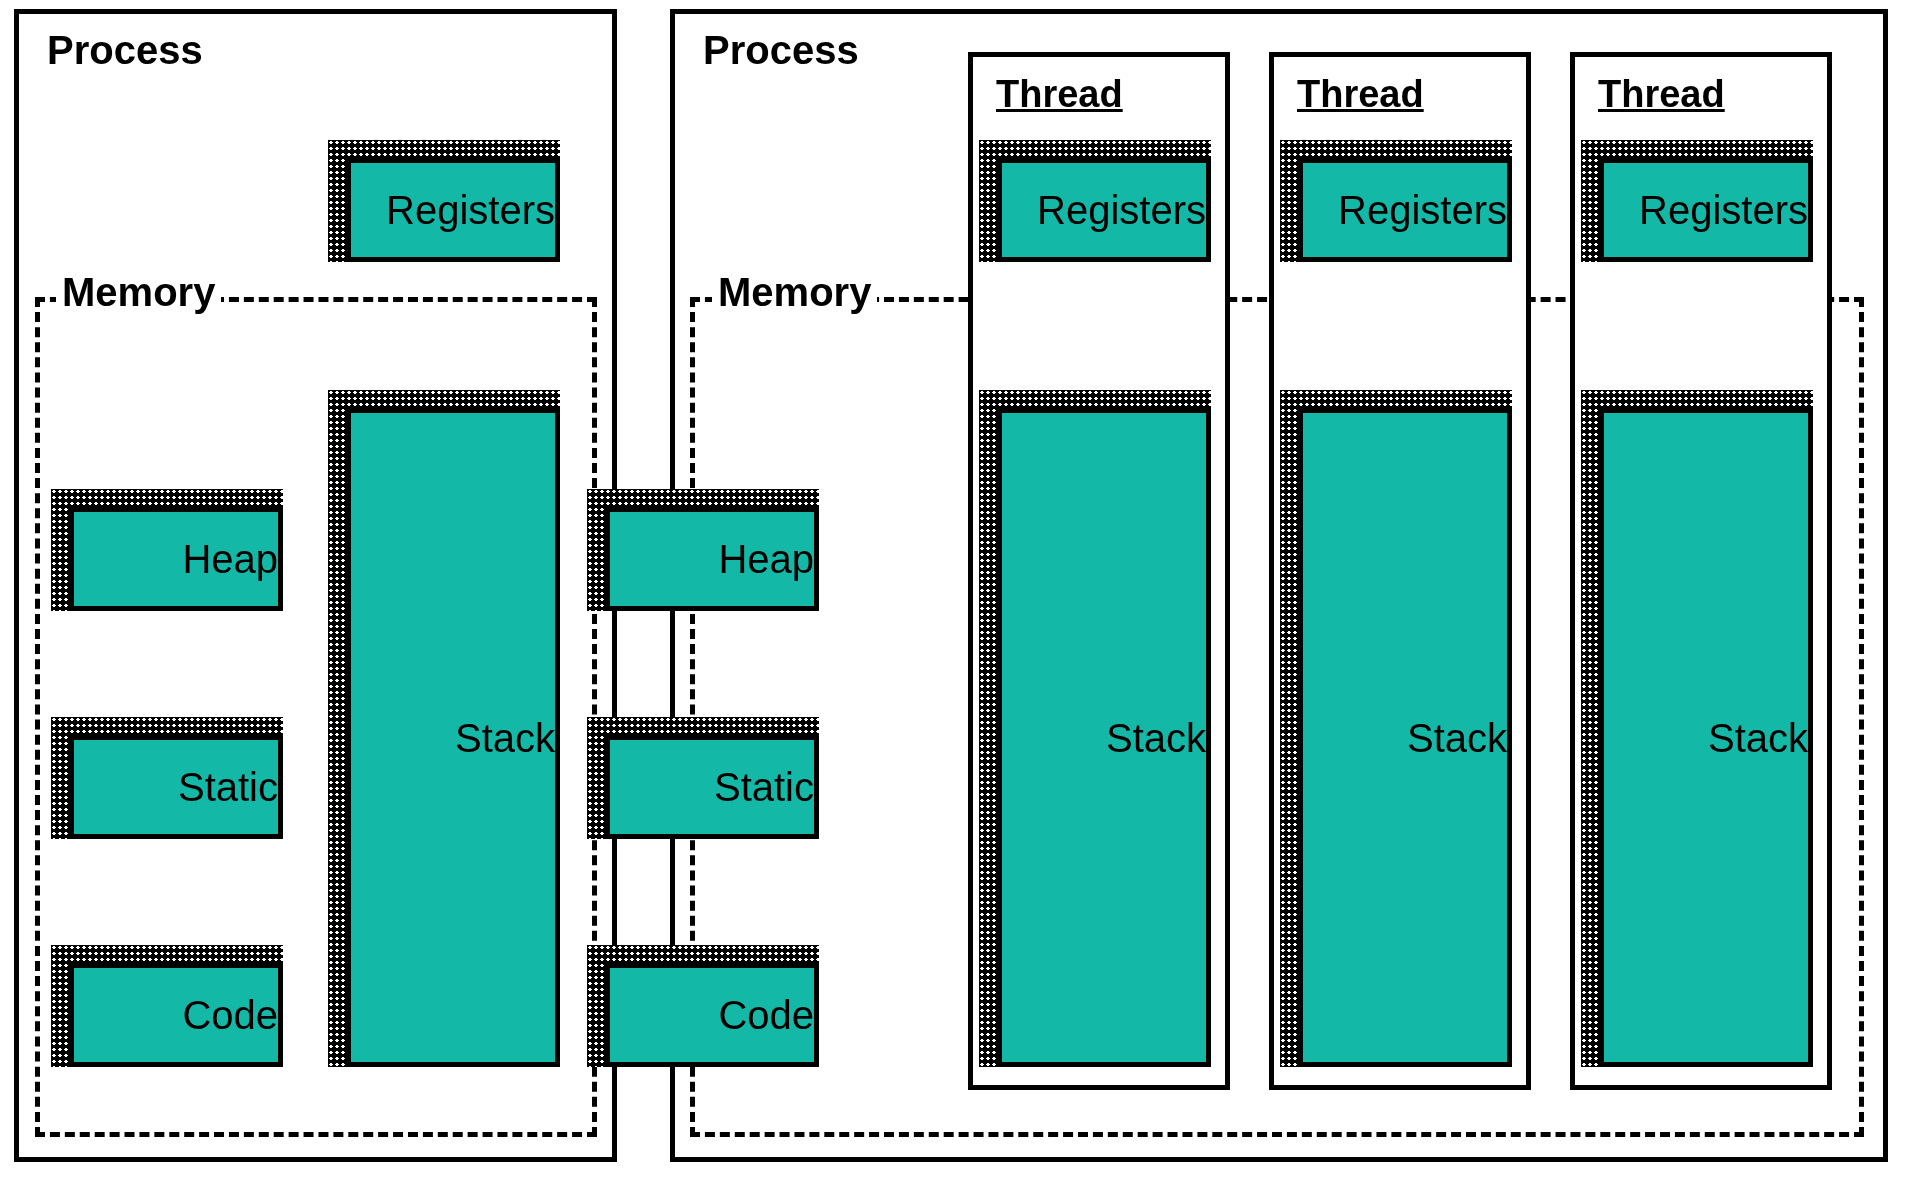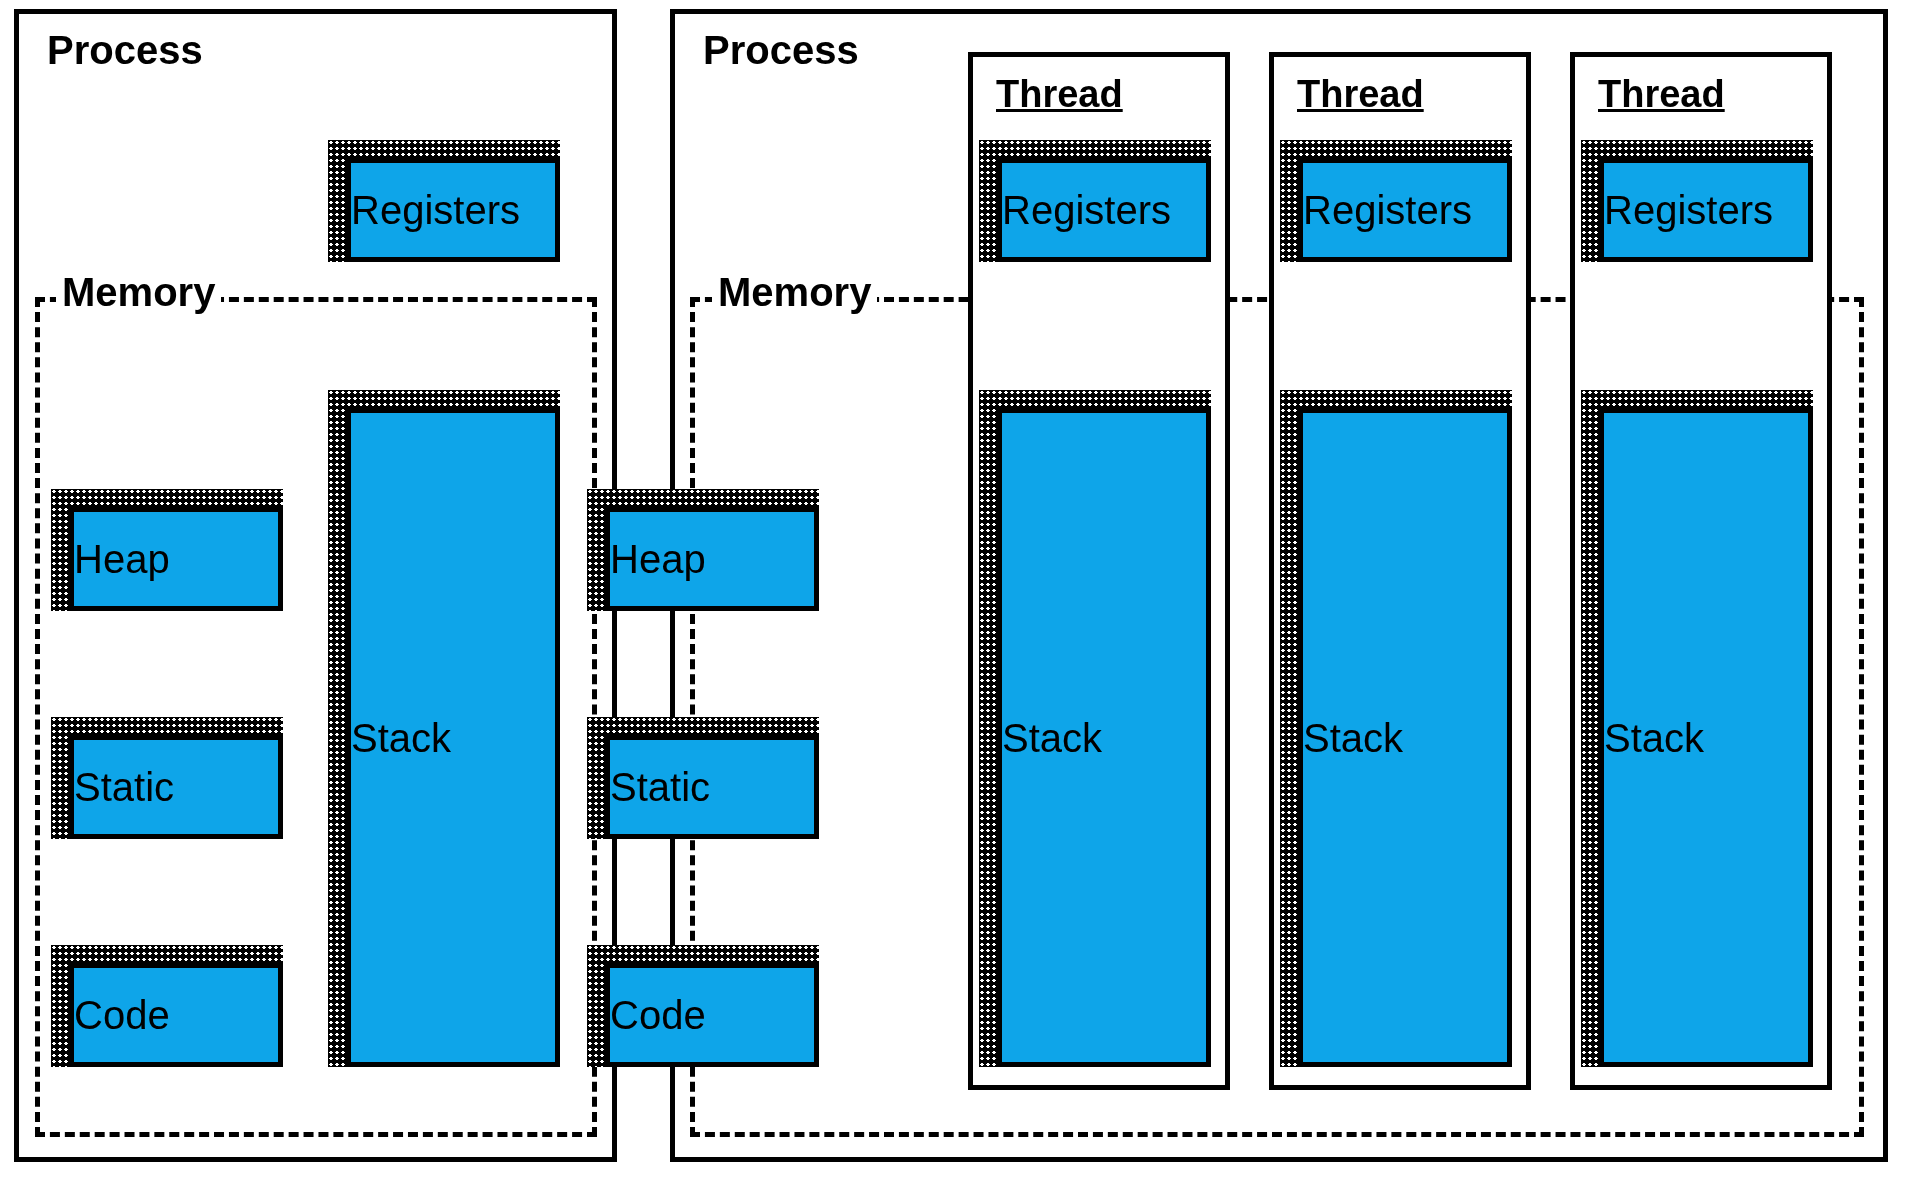--- a/index.html
+++ b/index.html
@@ -62,26 +62,26 @@
       repeating-linear-gradient(-45deg, #000 0 3px, transparent 3px 6px);
     background-size:6px 6px, 6px 6px;
   }
   
   .sbox .face{
     position:absolute;
     left:18px;
     top:18px;
     right:0;
     bottom:0;
-    background:#0ea5e9;
+    background:#14b8a6;
     border:5px solid #000;
     box-sizing:border-box;
     display:flex;
     align-items:center;
-    justify-content:flex-start;
+    justify-content:flex-end;
   }
   .sbox .label{
     font-size:40px;
     font-weight:400;
     color:#000;
     line-height:1;
     white-space:nowrap;
     text-align:center;
   }
 

